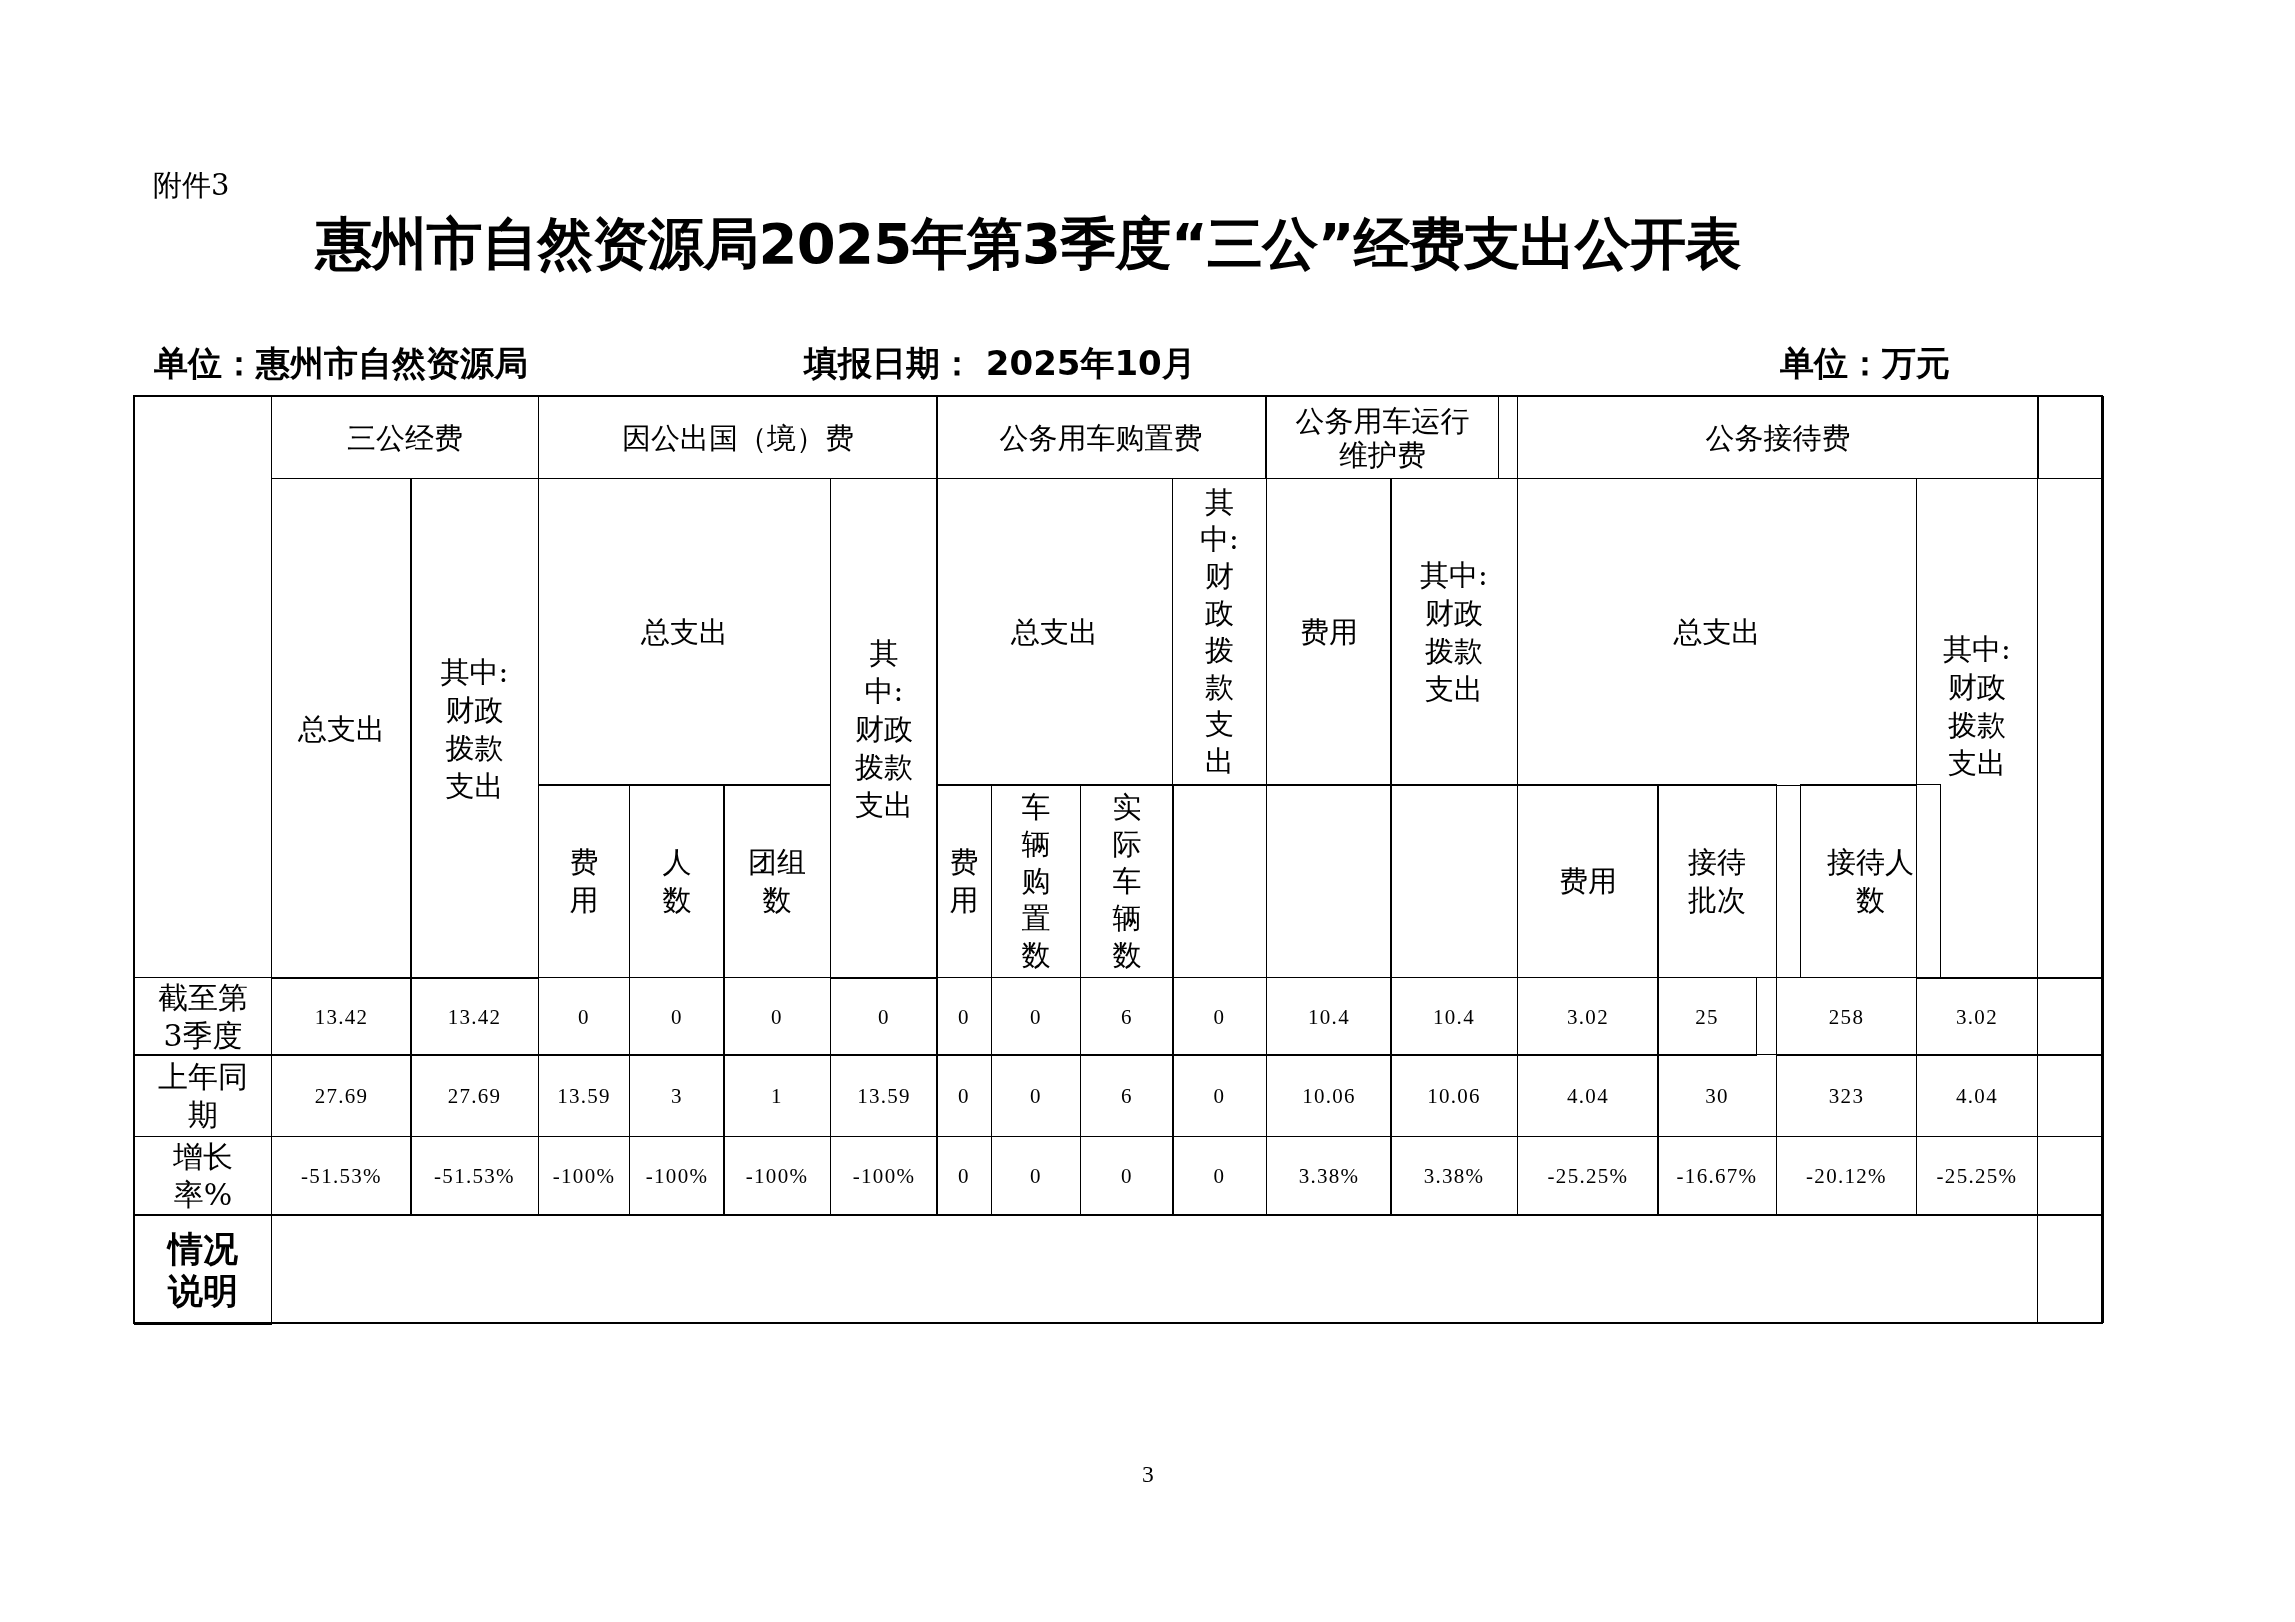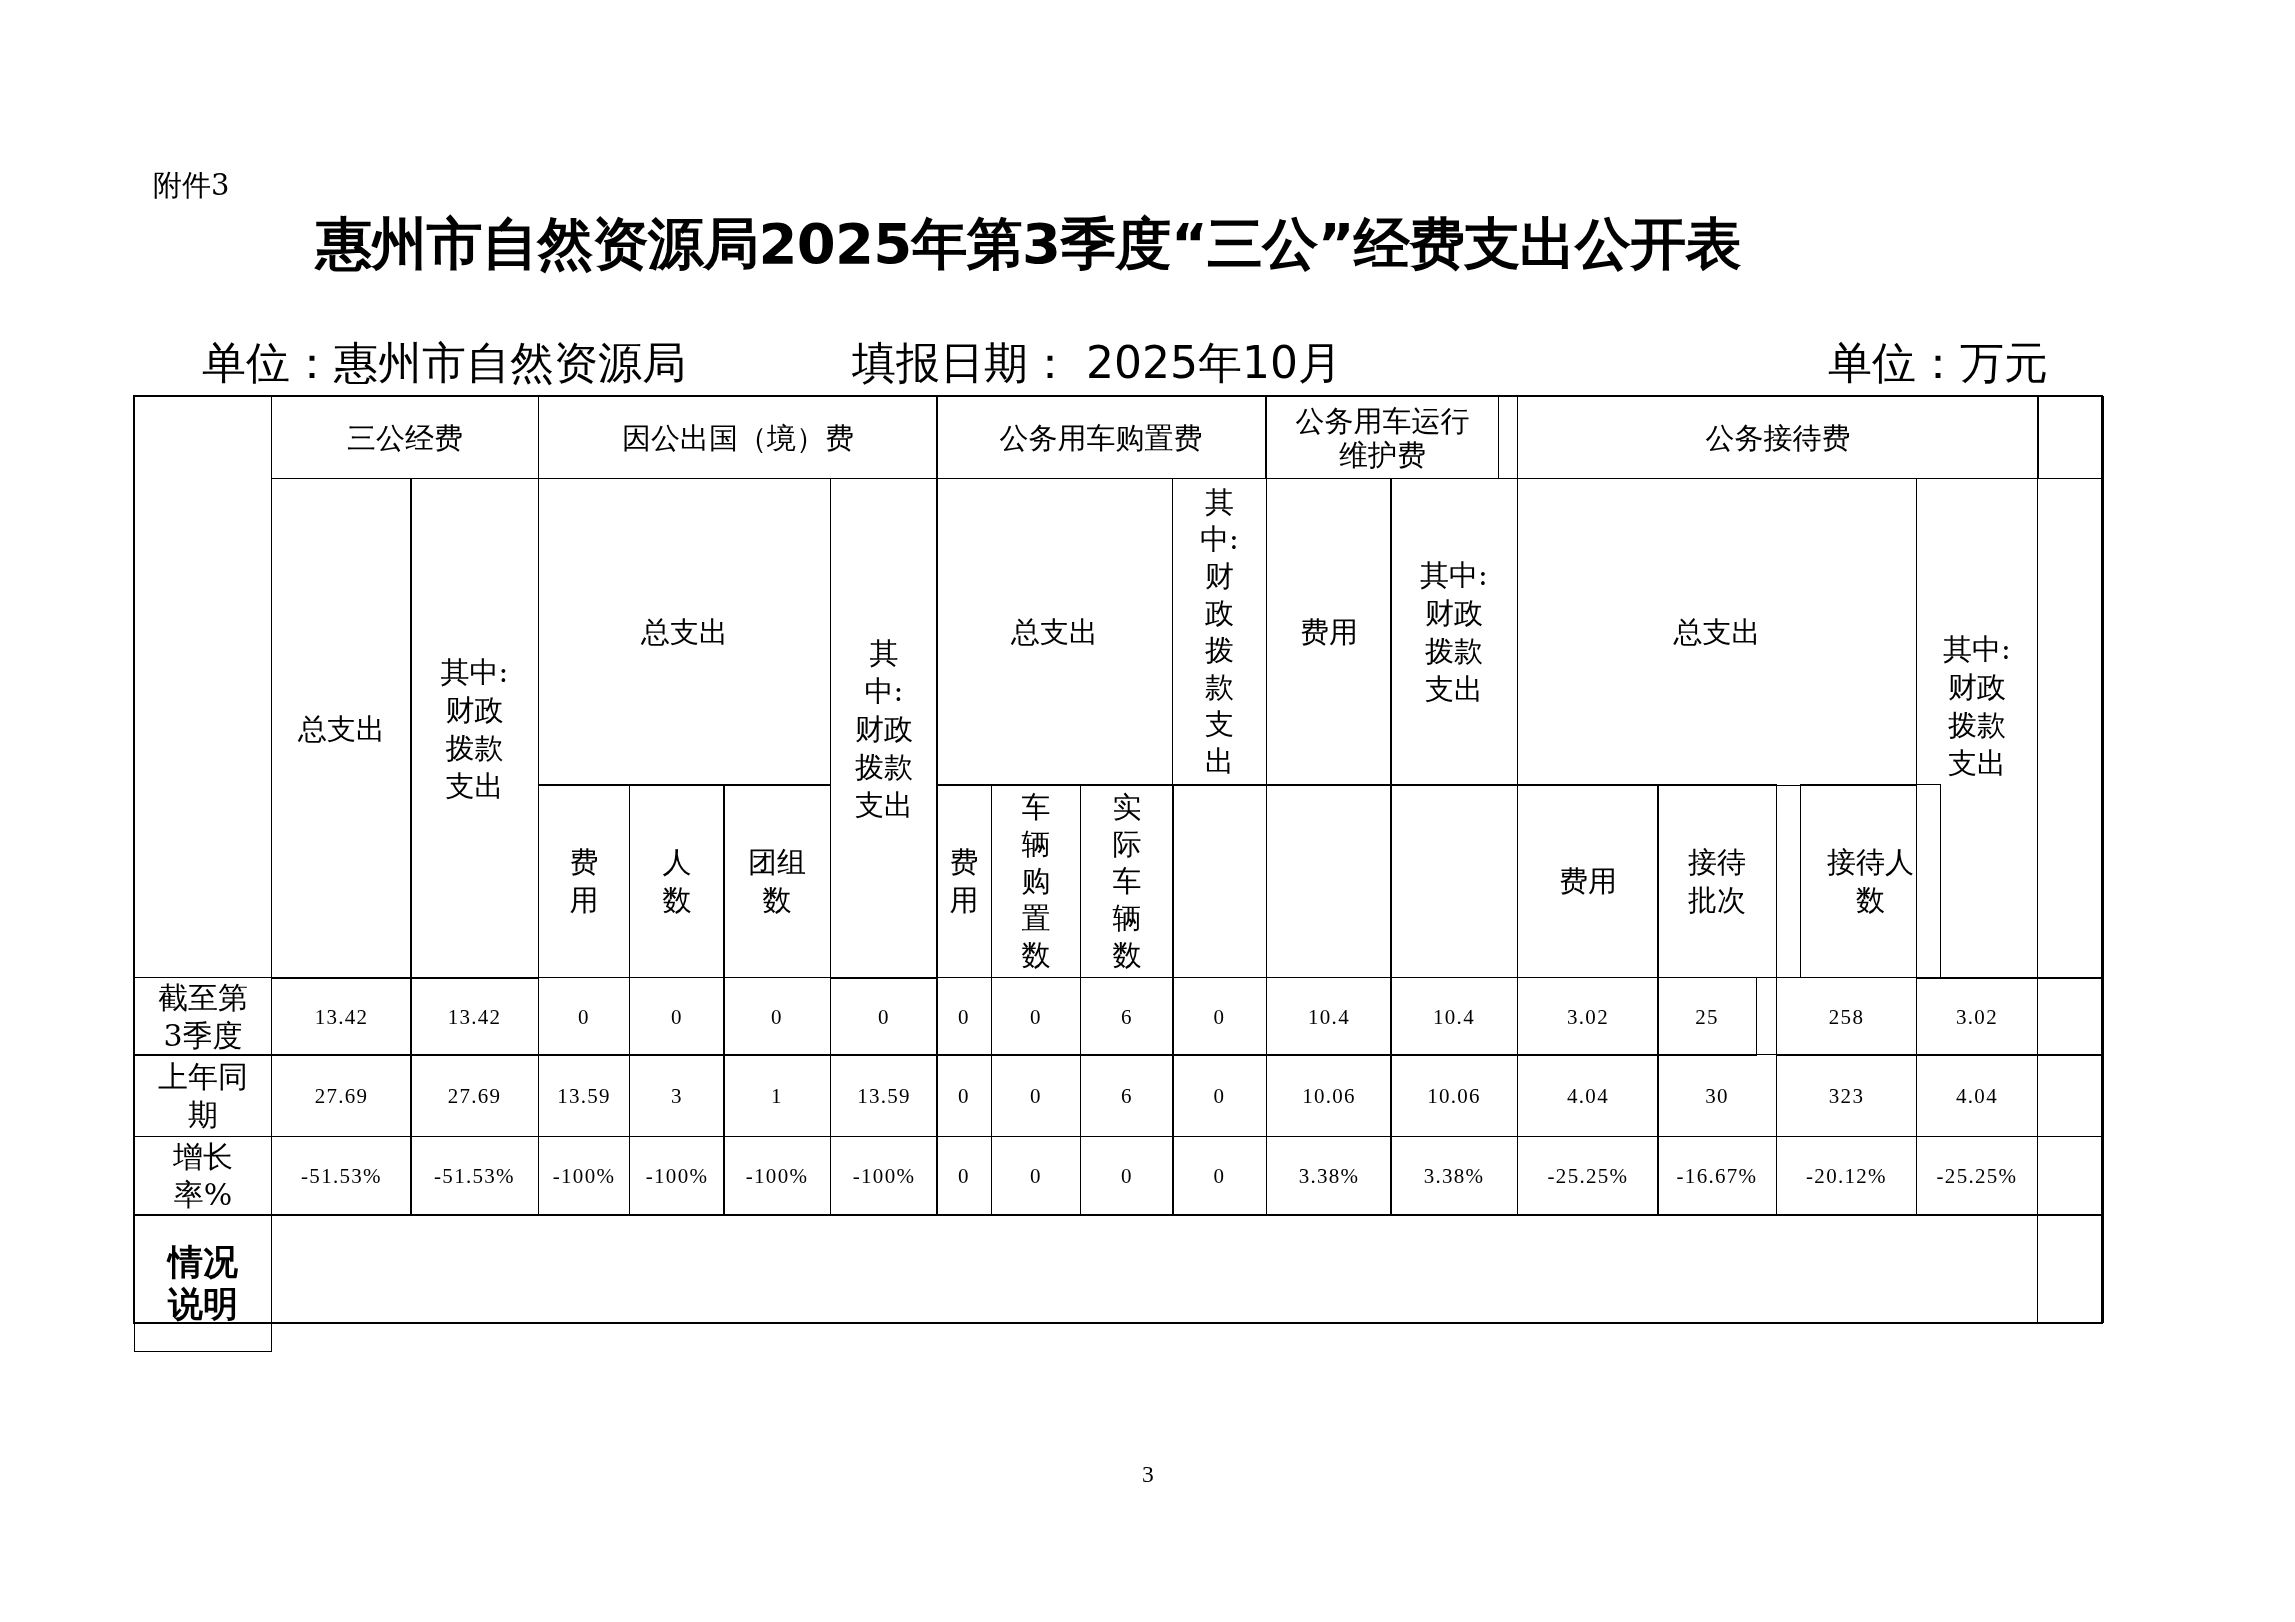--- a/index.html
+++ b/index.html
@@ -2,22 +2,22 @@
 <html style="font-size:10.5px"><head>
 <meta charset="utf-8">
 <style>
   html, body { margin: 0; padding: 0; background: #ffffff; }
   body { width: 2295px; height: 1623px; position: relative; overflow: hidden;
          font-family: "DejaVu Serif", "Liberation Serif", serif; color: #000; }
   .abs { position: absolute; }
   .attach { left: 153px; top: 167px; font-size: 29px; line-height: 37px; white-space: nowrap; }
   .title { left: 316px; top: 208px; font-size: 56px; line-height: 72px; font-weight: bold;
            font-family: "DejaVu Sans", "Liberation Sans", sans-serif; white-space: nowrap; letter-spacing: -0.7px; }
-  .meta { top: 340px; font-size: 44px; line-height: 46px; font-weight: normal; white-space: nowrap;
-          font-family: "DejaVu Sans", "Liberation Sans", sans-serif; margin-left: 48px; }
+  .meta { top: 340px; font-size: 34px; line-height: 46px; font-weight: bold; white-space: nowrap;
+          font-family: "DejaVu Sans", "Liberation Sans", sans-serif; }
   .meta-unit-org { left: 154px; }
   .meta-date { left: 804px; }
   .meta-unit { left: 1780px; }
   .cell { position: absolute; box-sizing: border-box; border: 1.3px solid #000;
           display: flex; align-items: center; justify-content: center; text-align: center;
           font-size: 29px; line-height: 38px; }
   .cell span { display: block; white-space: pre-line; }
   .data { font-size: 21px; font-family: "Liberation Serif", "DejaVu Serif", serif; letter-spacing: 1.3px; }
   .rowlabel { font-size: 30px; line-height: 38px; }
   .remark-label { font-size: 35px; line-height: 42px; font-weight: bold;
@@ -318,21 +318,21 @@
         <span>-20.12%</span>
       </div>
       <div class="cell data" style="left: 1916px; top: 1136px; width: 122px; height: 80px;">
         <span>-25.25%</span>
       </div>
       <div class="cell data" style="left: 2037px; top: 1136px; width: 67px; height: 80px;">
         <span></span>
       </div>
     </div>
 
-  <div class="cell remark-label" style="left:134px;top:1214px;width:138px;height:138px;">
+  <div class="cell remark-label" style="left:134px;top:1214px;width:138px;height:111px;">
       <span>情况
 说明</span>
     </div>
   <div class="cell" style="left:271px;top:1214px;width:1767px;height:109px;">
       <span></span>
     </div>
   <div class="cell" style="left:2037px;top:1214px;width:67px;height:109px;"></div>
 
   <div class="outer"></div>
 </div>

